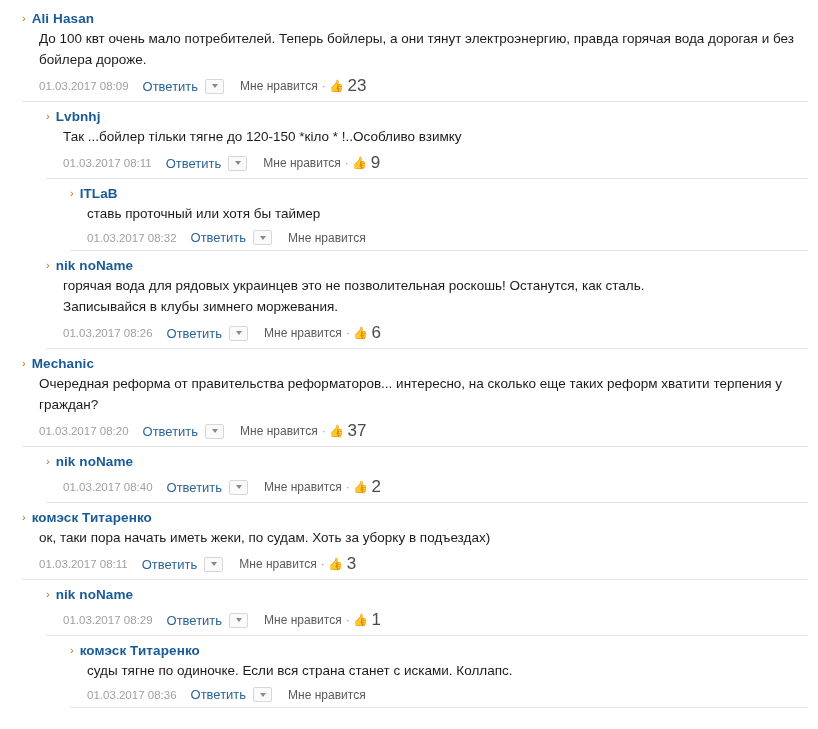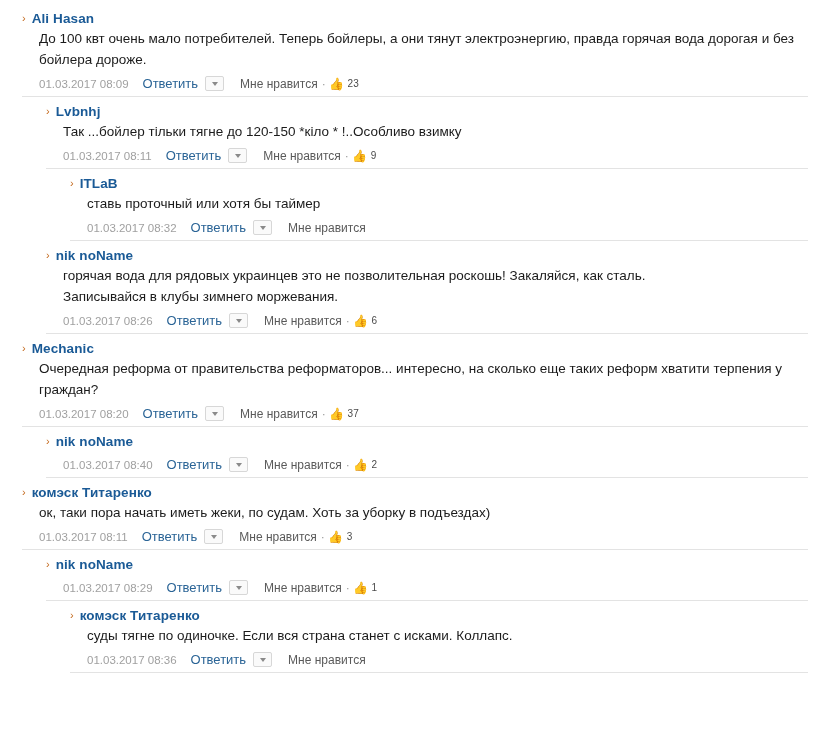--- a/index.html
+++ b/index.html
@@ -113,21 +113,21 @@
     font-size: 12px;
   }
   .thumb-icon {
     font-size: 12px;
     color: #6b6b6b;
     margin-right: 3px;
     line-height: 1;
   }
   .like-count {
     color: #4a4a4a;
-    font-size: 10px;
+    font-size: 17px;
   }
 </style>
 </head>
 <body>
 
 <div class="thread" id="thread">
   <div class="comment depth-0">
     <div class="comment-inner">
       <div class="author-line">
         <span class="arrow-icon">›</span>
@@ -191,21 +191,21 @@
       </div>
     </div>
   </div>
 
   <div class="comment depth-1">
     <div class="comment-inner">
       <div class="author-line">
         <span class="arrow-icon">›</span>
         <span class="author-name">nik noName</span>
       </div>
-      <div class="comment-body">горячая вода для рядовых украинцев это не позволительная роскошь! Закаляйся, как сталь.
+      <div class="comment-body">горячая вода для рядовых украинцев это не позволительная роскошь! Останутся, как сталь.
 Записывайся в клубы зимнего моржевания.</div>
       <div class="meta-line">
         <span class="meta-date">01.03.2017 08:26</span>
         <span class="meta-reply">Ответить</span>
         <span class="caret-box">
             <span class="caret"></span>
           </span>
         <span class="meta-like">Мне нравится</span>
         <span class="like-sep">·</span>
         <span class="thumb-wrap">

